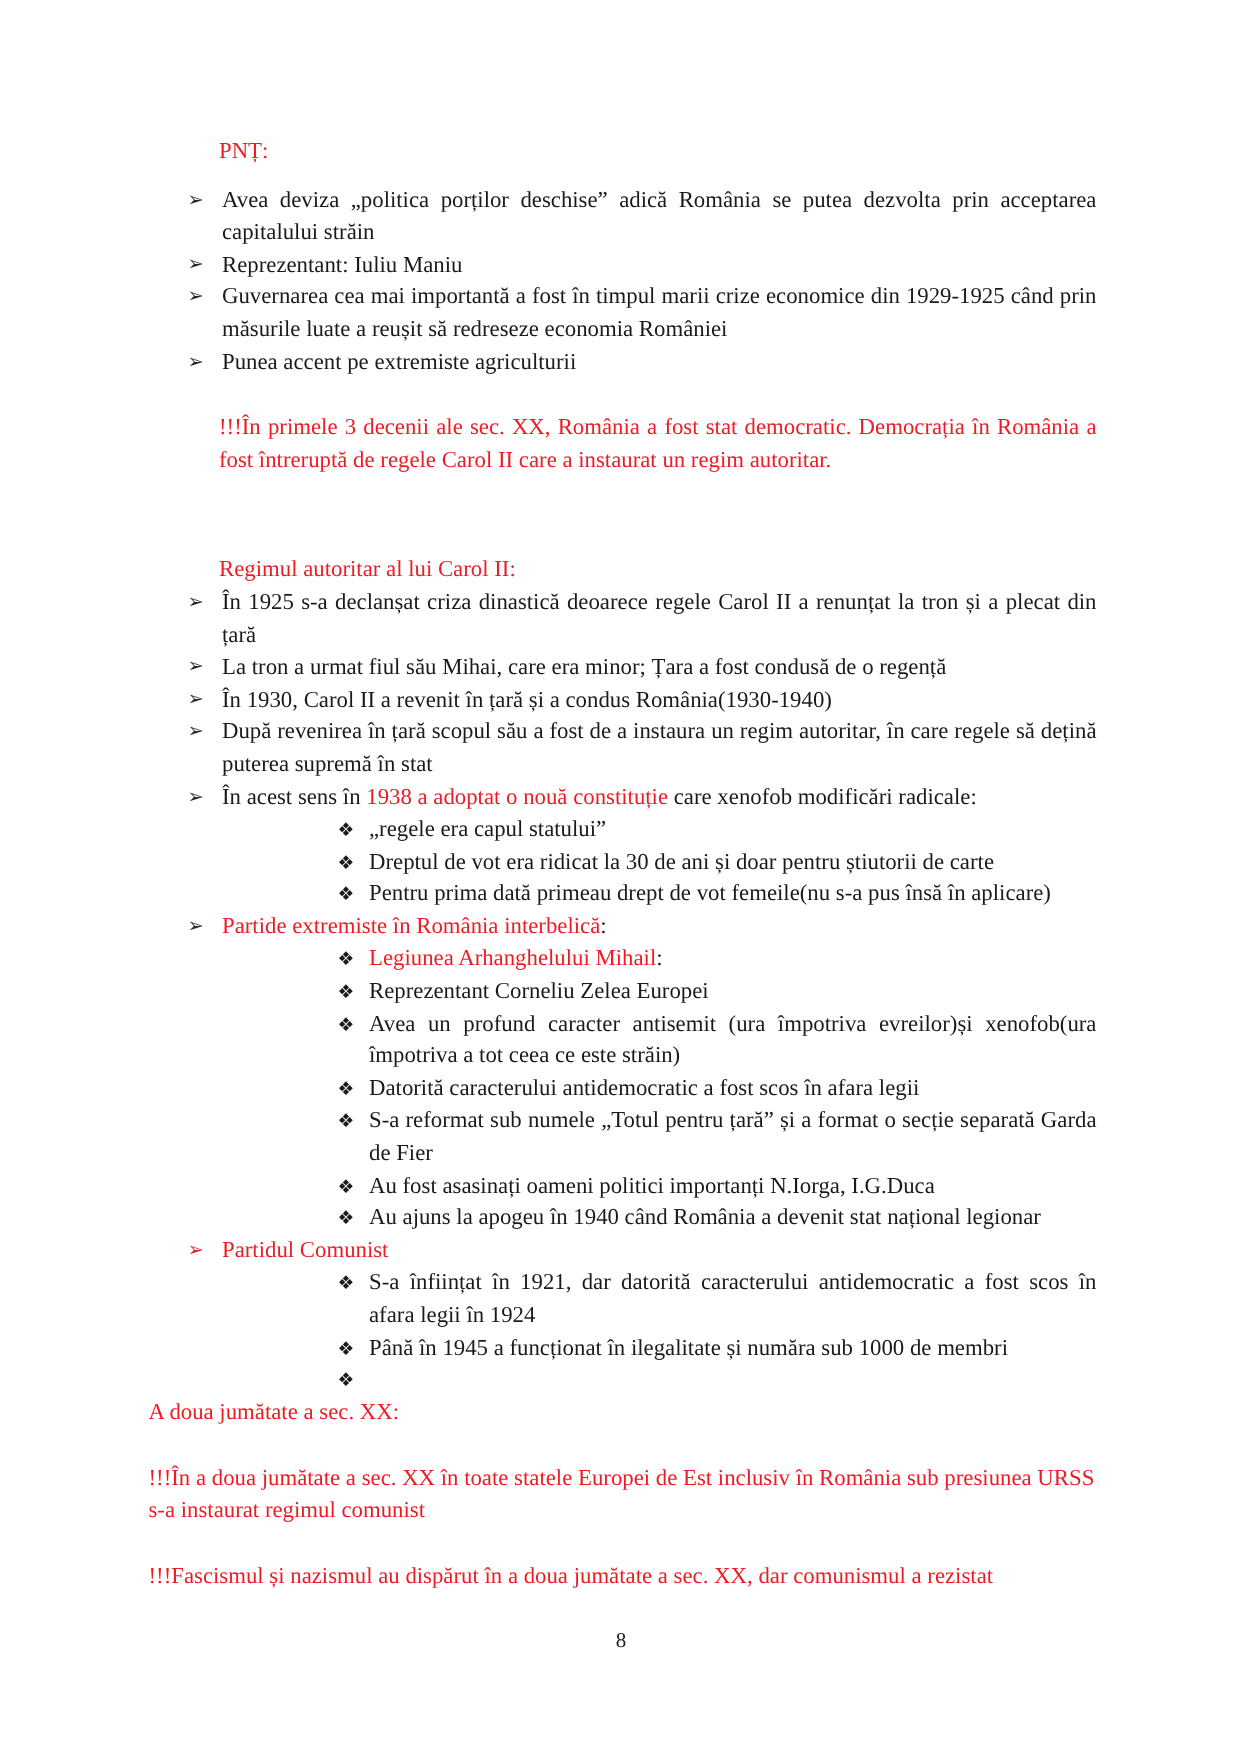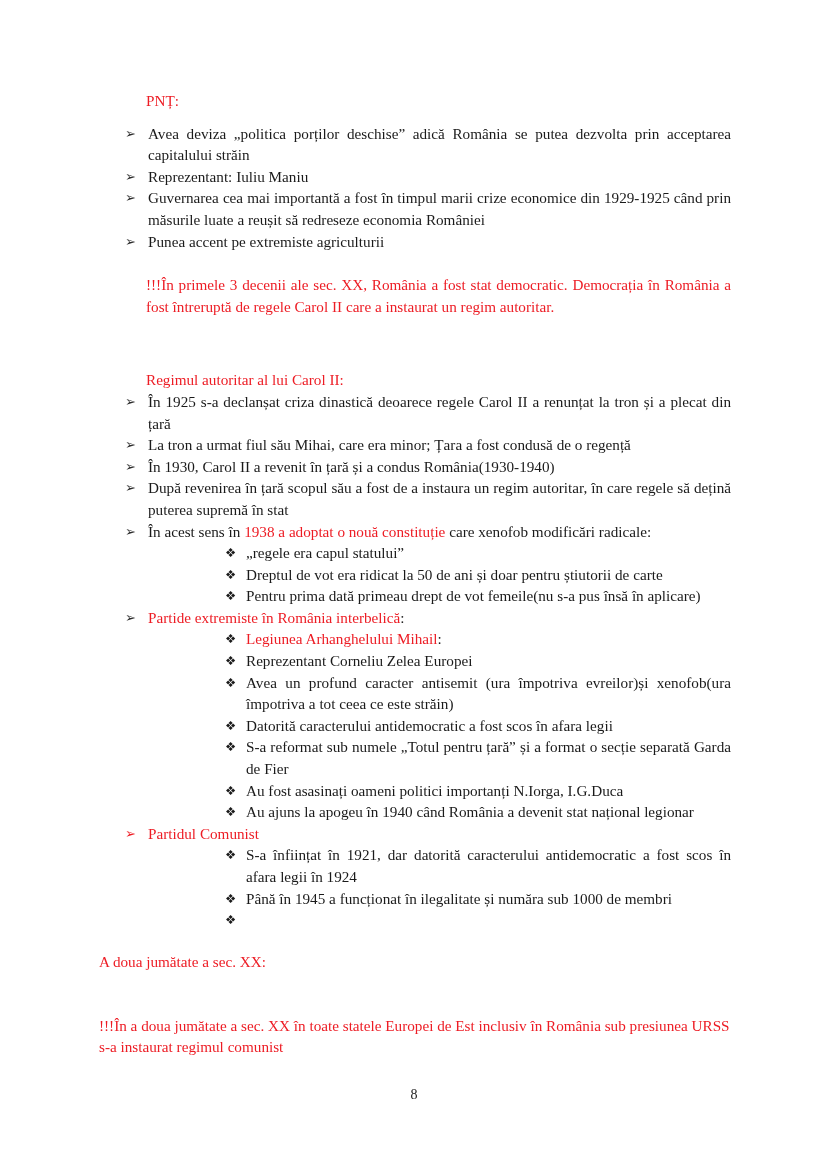--- a/index.html
+++ b/index.html
@@ -90,21 +90,21 @@
   }
 
   .gap-sm { height: 11px; }
   .gap-md { height: 22px; }
   .gap-lg { height: 30px; }
 
   .para {
     text-align: justify;
     text-justify: inter-word;
   }
-  .para-left { text-align: left; margin-top: 20px; }
+  .para-left { text-align: left; }
 
   .full-left {
     margin-left: 0;
   }
 
   .pagenum {
     position: absolute;
     left: 0;
     top: 1087px;
     width: 828px;
@@ -175,21 +175,21 @@
       </li>
     </ul>
 
     <ul class="lvl2 blk black">
       <li>
         <span class="bullet2">❖</span>
         <span>„regele era capul statului”</span>
       </li>
       <li>
         <span class="bullet2">❖</span>
-        <span>Dreptul de vot era ridicat la 50 de ani și doar pentru știutorii de carte</span>
+        <span>Dreptul de vot era ridicat la 30 de ani și doar pentru știutorii de carte</span>
       </li>
       <li>
         <span class="bullet2">❖</span>
         <span>Pentru prima dată primeau drept de vot femeile(nu s-a pus însă în aplicare)</span>
       </li>
     </ul>
 
     <ul class="lvl1 blk">
       <li>
         <span class="bullet1">➢</span>
@@ -252,17 +252,18 @@
     <div class="gap-md"></div>
 
     <div class="blk red full-left para-left">A doua jumătate a sec. XX:</div>
 
     <div class="gap-md"></div>
 
     <div class="blk red full-left para-left">!!!În a doua jumătate a sec. XX în toate statele Europei de Est inclusiv în România sub presiunea URSS s-a instaurat regimul comunist</div>
 
     <div class="gap-md"></div>
 
+    <div class="blk red full-left para-left">!!!Fascismul și nazismul au dispărut în a doua jumătate a sec. XX, dar comunismul a rezistat</div>
 
   </div>
 
   <div class="pagenum">8</div>
 </div>
 
 </body></html>

